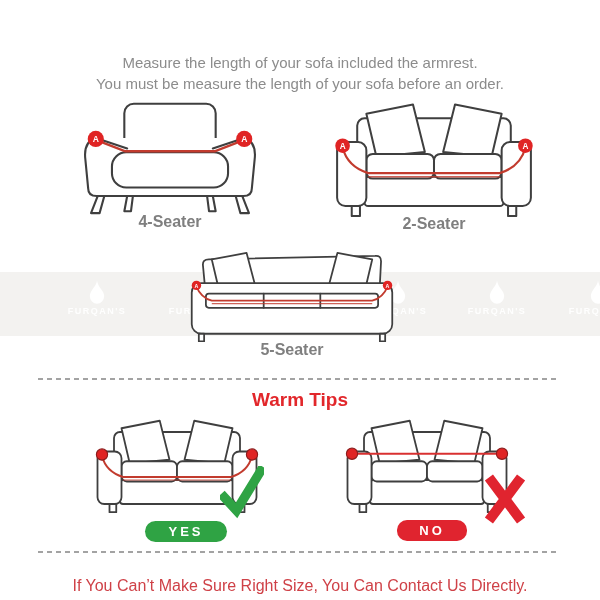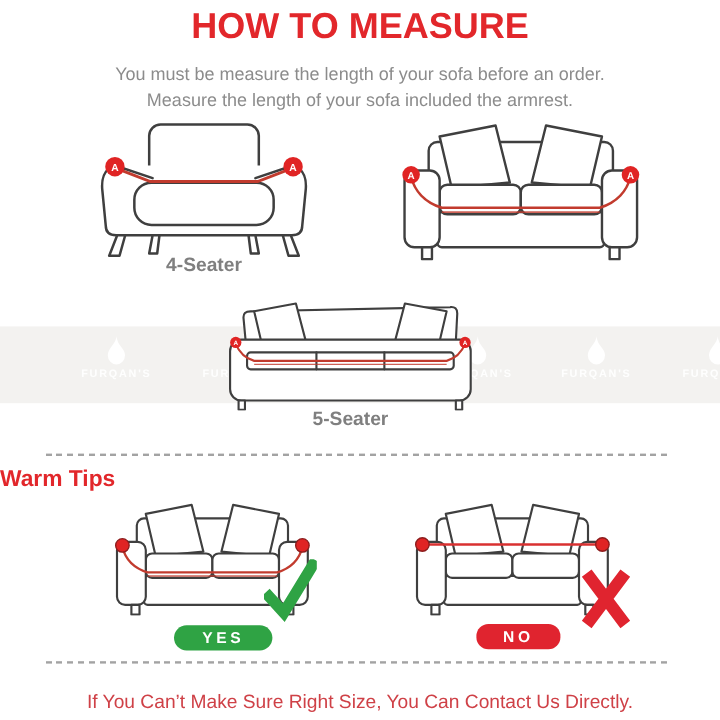--- a/index.html
+++ b/index.html
@@ -25,21 +25,21 @@
   .fig{position:absolute;z-index:1;}
   .fig-label{
     position:absolute;z-index:1;text-align:center;
     font-size:16px;font-weight:bold;color:#7f7f7f;
   }
   .divider{
     position:absolute;left:38px;width:519px;height:2px;z-index:1;
     background:repeating-linear-gradient(90deg,#a3a3a3 0 5px,rgba(0,0,0,0) 5px 9px);
   }
   .warmtips{
-    position:absolute;top:389px;left:0;right:0;z-index:1;
+    position:absolute;top:389px;left:0;right:0;text-align:center;z-index:1;
     font-size:19px;font-weight:bold;color:#e2272b;
   }
   .badge{
     position:absolute;z-index:2;height:21px;line-height:21px;border-radius:12px;
     color:#fff;font-size:13px;font-weight:bold;text-align:center;letter-spacing:3px;
   }
   .badge-yes{left:145px;top:521px;width:82px;background:#2fa344;}
   .badge-no{left:397px;top:520px;width:70px;background:#e0242f;border-radius:10px;}
   .mark{position:absolute;z-index:2;}
   .footer-note{
@@ -84,24 +84,23 @@
       <div class="wm-text">FURQAN'S</div>
     </div>
     <div class="wm-tile" style="left:556px">
       <svg width="22" height="27" viewBox="0 0 24 30">
           <path d="M12,1 C12,8 4,12 4,19 a8,8.5 0 0 0 16,0 C20,13 14,10 13,5 C12.6,3.6 12,2 12,1 Z" fill="#ffffff" opacity="0.95"></path>
         </svg>
       <div class="wm-text">FURQAN'S</div>
     </div>
   </div>
 
-  <div class="title">HOW TO MEASURE</div>
   <div class="subtitle">
+    <div>Measure the length of your sofa included the armrest.</div>
     <div>You must be measure the length of your sofa before an order.</div>
-    <div>Measure the length of your sofa included the armrest.</div>
   </div>
 
   <svg class="fig" style="left:70px;top:98px" width="200" height="118" viewBox="0 0 210 124">
     <g stroke="#3f3f3f" stroke-width="2.2" fill="#ffffff" stroke-linecap="round" stroke-linejoin="round">
       <rect x="57" y="6" width="96" height="70" rx="10"></rect>
       <path d="M27,42 C17,45 15,55 16,64 L19,95 Q19,103 28,103 L182,103 Q191,103 191,95 L194,64 C195,55 193,45 183,42"></path>
       <path d="M27,42 L60,53" fill="none"></path>
       <path d="M183,42 L150,53" fill="none"></path>
       <rect x="44" y="57" width="122" height="37" rx="15"></rect>
       <path d="M29,103 L22,121 L31,121 L36,103 Z"></path>
@@ -134,20 +133,21 @@
     </g>
     <g>
       <path d="M20,52 C23,64 32,75 48,80 L192,80 C208,75 217,64 220,52" stroke="#c23b2e" stroke-width="2.4" fill="none"></path>
       <path d="M48,84 L192,84" stroke="#c23b2e" stroke-width="1.6" opacity="0.8" fill="none"></path>
       <circle cx="20" cy="50" r="8" fill="#e02424"></circle>
       <circle cx="220" cy="50" r="8" fill="#e02424"></circle>
       <text x="20" y="53.5" text-anchor="middle" font-size="9" font-weight="bold" fill="#ffffff">A</text>
       <text x="220" y="53.5" text-anchor="middle" font-size="9" font-weight="bold" fill="#ffffff">A</text>
     </g>
   </svg>
+  <div class="fig-label" style="left:323px;top:215px;width:222px">2-Seater</div>
 
   <svg class="fig" style="left:168px;top:250px" width="248" height="92" viewBox="0 0 420 156">
     <g stroke="#3f3f3f" stroke-width="3" fill="#ffffff" stroke-linecap="round" stroke-linejoin="round">
       <path d="M62,58 L59,26 Q58,16 69,16 L351,10 Q361,9 361,19 L359,58"></path>
       <polygon points="74,16 133,5 148,62 86,67"></polygon>
       <polygon points="346,16 287,5 272,62 334,67"></polygon>
       <rect x="40" y="56" width="340" height="86" rx="16"></rect>
       <rect x="64" y="74" width="292" height="24" rx="5"></rect>
       <path d="M162,74 L162,98" fill="none"></path>
       <path d="M258,74 L258,98" fill="none"></path>

